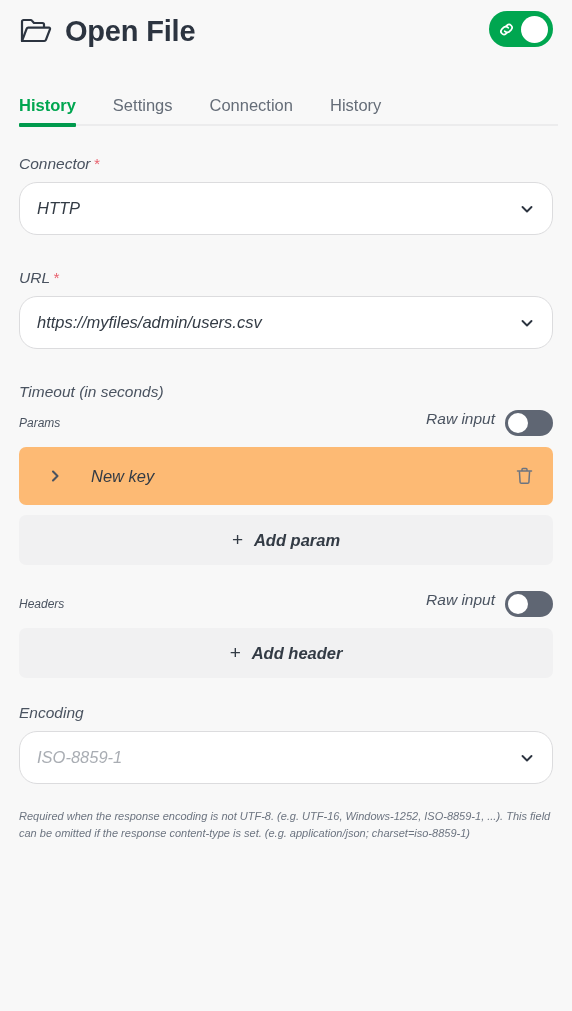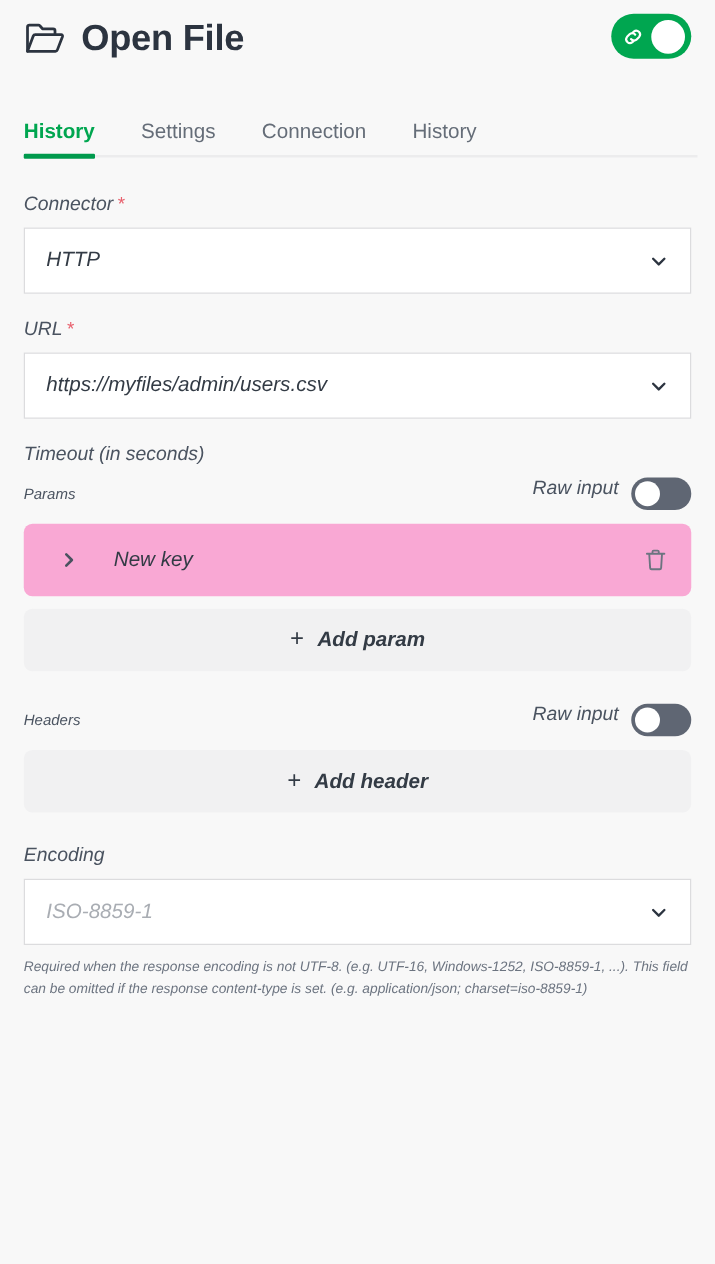--- a/index.html
+++ b/index.html
@@ -114,28 +114,28 @@
   .req {
     color: #e8606d;
     font-size: 15px;
     margin-left: 3px;
   }
   .control {
     position: relative;
     height: 53px;
     background: #ffffff;
     border: 1px solid #dcdcde;
-    border-radius: 0;
+    border-radius: 18px;
     display: flex;
     align-items: center;
     padding: 0 40px 0 17px;
     font-size: 16.5px;
     color: #333b45;
     cursor: pointer;
-    margin-bottom: 20px;
+    margin-bottom: 34px;
   }
   .control.placeholder-text { color: #a9adb3; }
   .chevron-down {
     position: absolute;
     right: 16px;
     top: 50%;
     transform: translateY(-50%);
     width: 18px; height: 18px;
     display: flex; align-items: center; justify-content: center;
   }
@@ -171,21 +171,21 @@
   }
   .switch .sw-knob {
     width: 20px; height: 20px;
     border-radius: 50%;
     background: #ffffff;
   }
 
   
   .param-row {
     height: 58px;
-    background: #f9a8d4;
+    background: #fdba74;
     border-radius: 7px;
     display: flex;
     align-items: center;
     padding: 0 18px 0 28px;
     margin-bottom: 10px;
     cursor: pointer;
   }
   .chev-right {
     width: 16px; height: 16px;
     display: flex; align-items: center; justify-content: center;

